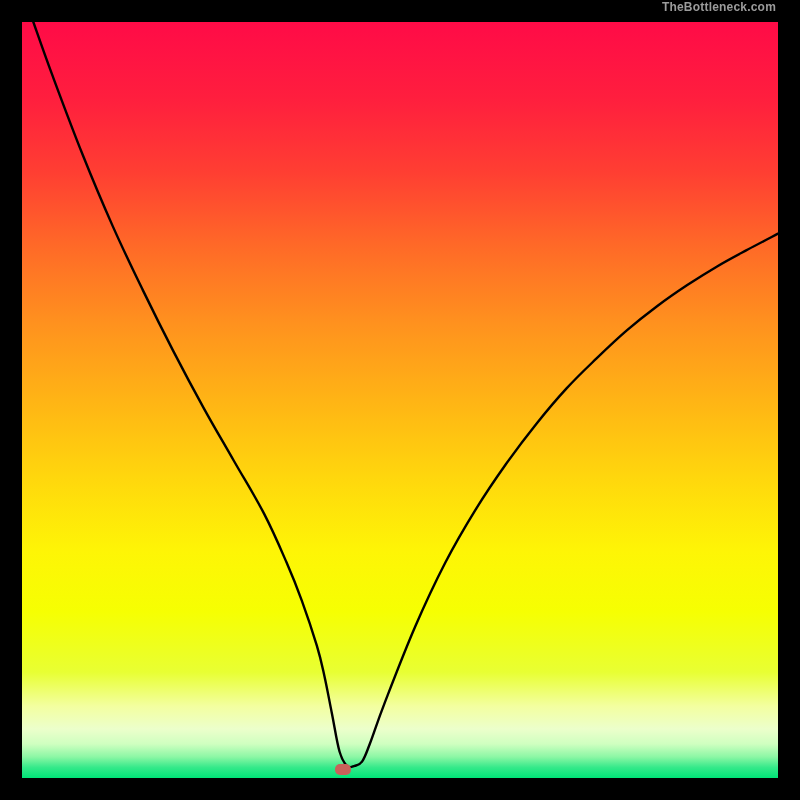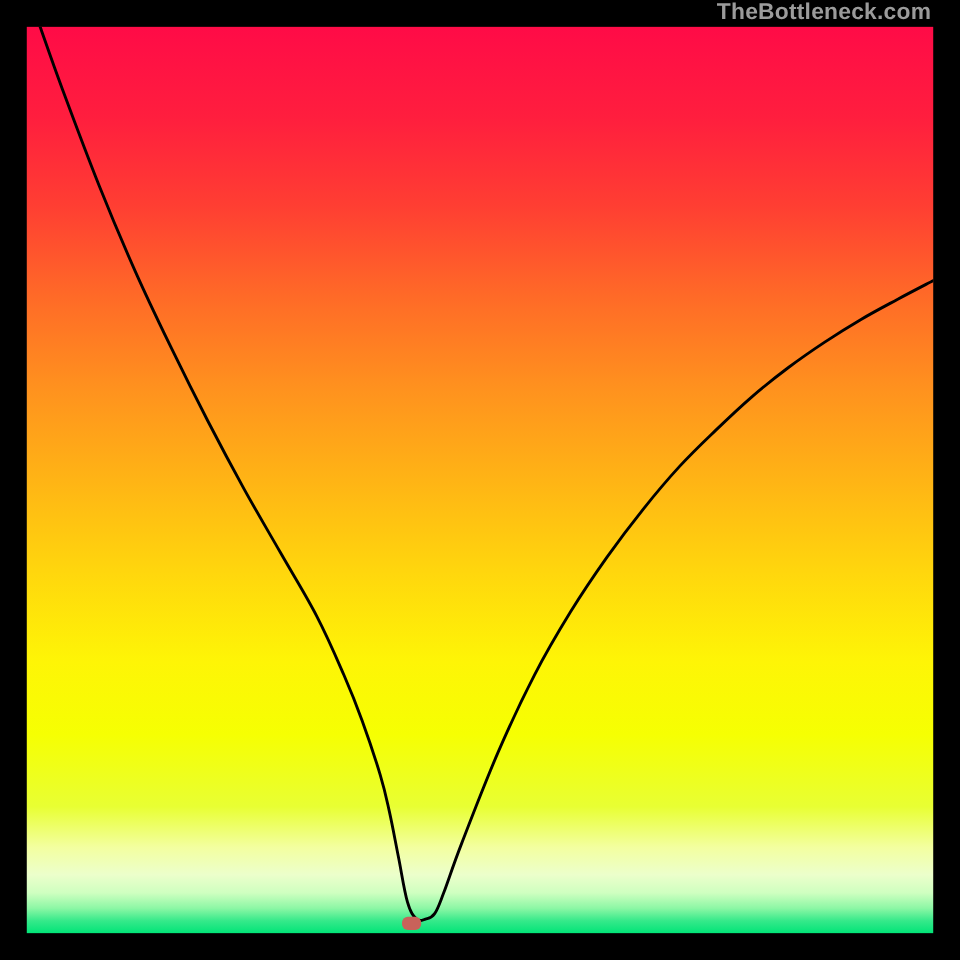--- a/index.html
+++ b/index.html
@@ -38,21 +38,21 @@
     left: 0;
     top: 0;
     width: 100%;
     height: 100%;
   }
   .watermark {
     position: absolute;
     top: 0px;
     right: 24px;
     font-family: Arial, Helvetica, sans-serif;
-    font-size: 19px;
+    font-size: 12px;
     font-weight: 600;
     color: #9b9b9b;
     letter-spacing: 0.2px;
   }
   .marker {
     position: absolute;
     width: 16px;
     height: 11px;
     background: #c9625a;
     border-radius: 5px;

